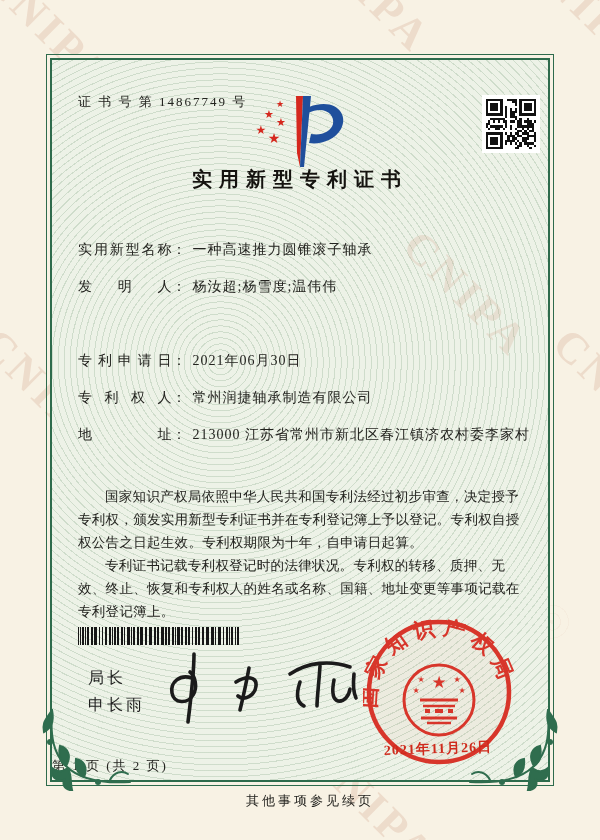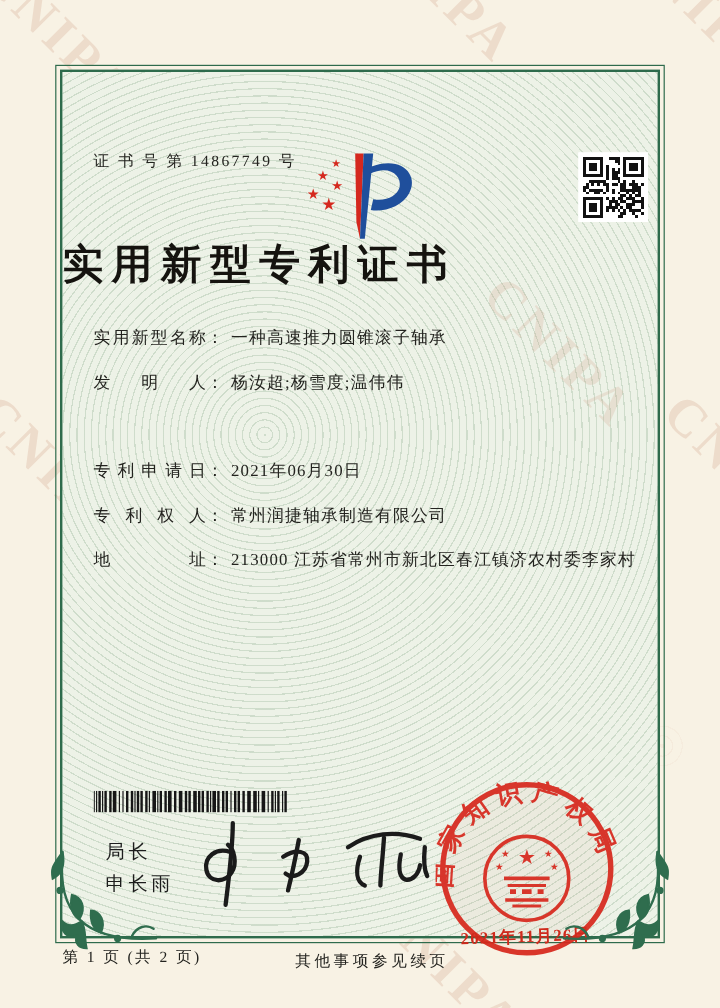--- a/index.html
+++ b/index.html
@@ -22,25 +22,25 @@
     background-image:repeating-radial-gradient(circle at 34% 42%, rgba(136,170,138,0.30) 0 1px, transparent 1px 6px);
     border:2px solid #2e6b4c;
     outline:1px solid #2e6b4c;
     outline-offset:3px;
   }
   .wm-in{
     position:absolute;z-index:0;font-family:"Liberation Serif","DejaVu Serif",serif;
     font-weight:bold;font-size:44px;letter-spacing:4px;color:rgba(205,150,125,0.20);
     transform:rotate(45deg);white-space:nowrap;pointer-events:none;
   }
-  .cert > .layer{position:absolute;left:0;top:0;right:0;bottom:0;z-index:1;margin-top:32px;}
+  .cert > .layer{position:absolute;left:0;top:0;right:0;bottom:0;z-index:1;}
   .certno{position:absolute;left:26px;top:33px;font-size:13px;letter-spacing:2px;color:#23231f;}
   .logo{position:absolute;left:198px;top:33px;width:104px;height:76px;}
   .qr{position:absolute;left:430px;top:35px;width:58px;height:58px;background:#fff;}
-  .title{position:absolute;left:0;right:0;top:106px;text-align:left;font-size:34px;font-weight:bold;letter-spacing:7px;color:#15130f;}
+  .title{position:absolute;left:0;right:0;top:106px;text-align:center;font-size:20px;font-weight:bold;letter-spacing:7px;color:#15130f;}
   .frow{position:absolute;left:26px;width:448px;font-size:14px;color:#23231f;letter-spacing:0.5px;white-space:nowrap;}
   .flabel{display:inline-block;width:94px;text-align:justify;text-align-last:justify;vertical-align:top;}
   .fcolon{display:inline-block;margin-right:6px;}
   .fvalue{letter-spacing:1px;}
   .paras{position:absolute;left:26px;top:425px;width:448px;font-size:13.5px;line-height:23px;color:#23231f;letter-spacing:0.3px;}
   .paras p{margin:0;text-indent:2em;}
   .barcode{position:absolute;left:26px;top:567px;width:166px;height:18px;}
   .officer{position:absolute;left:36px;top:606px;font-family:Liberation Mono, monospace;font-size:16px;color:#1d1d1d;letter-spacing:3px;line-height:27px;}
   .signature{position:absolute;left:96px;top:584px;width:240px;height:86px;}
   .seal{position:absolute;left:311px;top:556px;width:152px;height:152px;}
@@ -231,20 +231,24 @@
     <div class="frow" style="top:292px">
       <span class="flabel">专利申请日</span><span class="fcolon">：</span><span class="fvalue">2021年06月30日</span>
     </div>
     <div class="frow" style="top:329px">
       <span class="flabel">专利权人</span><span class="fcolon">：</span><span class="fvalue">常州润捷轴承制造有限公司</span>
     </div>
     <div class="frow" style="top:366px">
       <span class="flabel">地址</span><span class="fcolon">：</span><span class="fvalue">213000 江苏省常州市新北区春江镇济农村委李家村</span>
     </div>
 
+    <div class="paras">
+      <p>国家知识产权局依照中华人民共和国专利法经过初步审查，决定授予专利权，颁发实用新型专利证书并在专利登记簿上予以登记。专利权自授权公告之日起生效。专利权期限为十年，自申请日起算。</p>
+      <p>专利证书记载专利权登记时的法律状况。专利权的转移、质押、无效、终止、恢复和专利权人的姓名或名称、国籍、地址变更等事项记载在专利登记簿上。</p>
+    </div>
 
     <svg class="barcode" id="barcode" viewBox="0 0 166 18" preserveAspectRatio="none">
         <rect x="0" y="0" width="1" height="18" fill="#161616"></rect>
         <rect x="2" y="0" width="1" height="18" fill="#161616"></rect>
         <rect x="4" y="0" width="2" height="18" fill="#161616"></rect>
         <rect x="7" y="0" width="1" height="18" fill="#161616"></rect>
         <rect x="9" y="0" width="2" height="18" fill="#161616"></rect>
         <rect x="13" y="0" width="2" height="18" fill="#161616"></rect>
         <rect x="16" y="0" width="3" height="18" fill="#161616"></rect>
         <rect x="21" y="0" width="1" height="18" fill="#161616"></rect>

